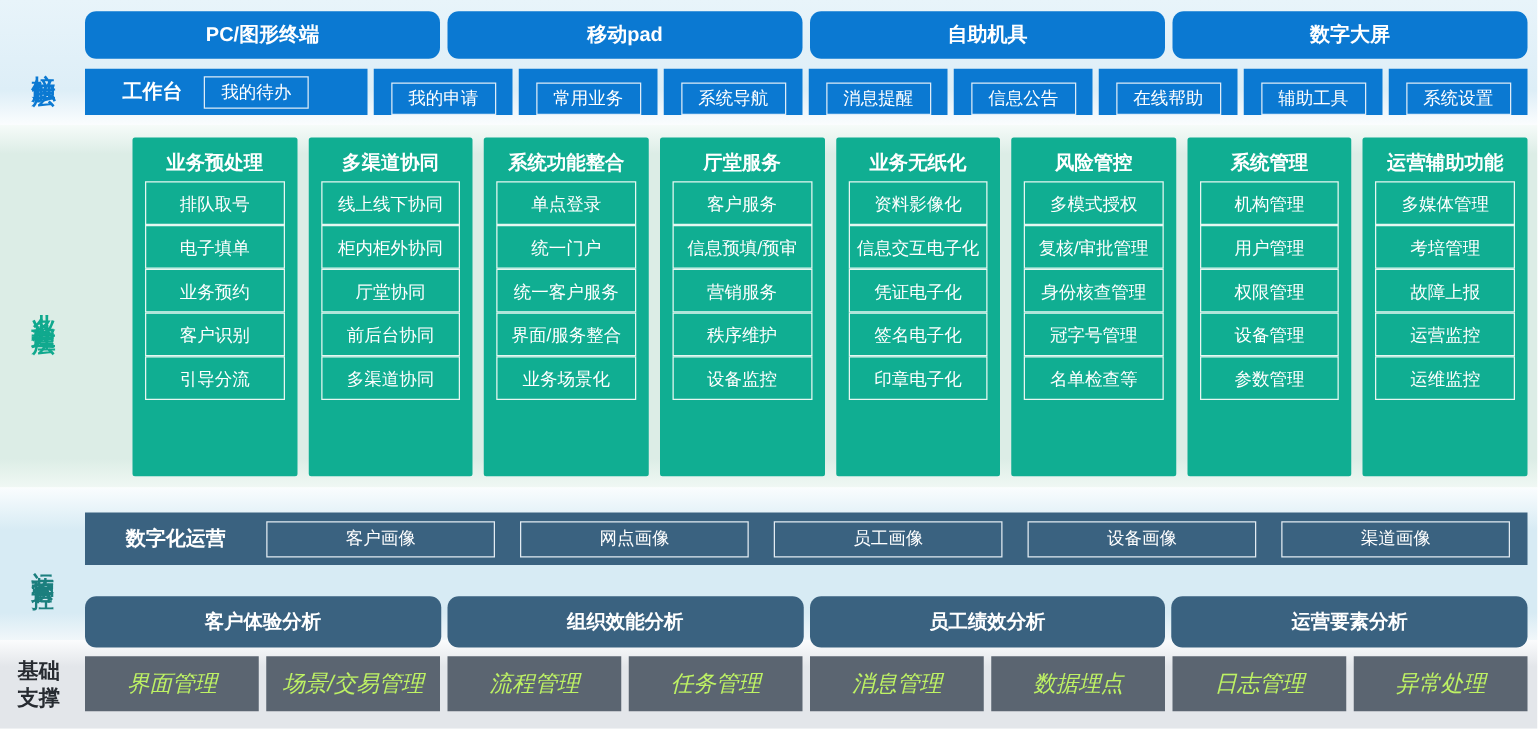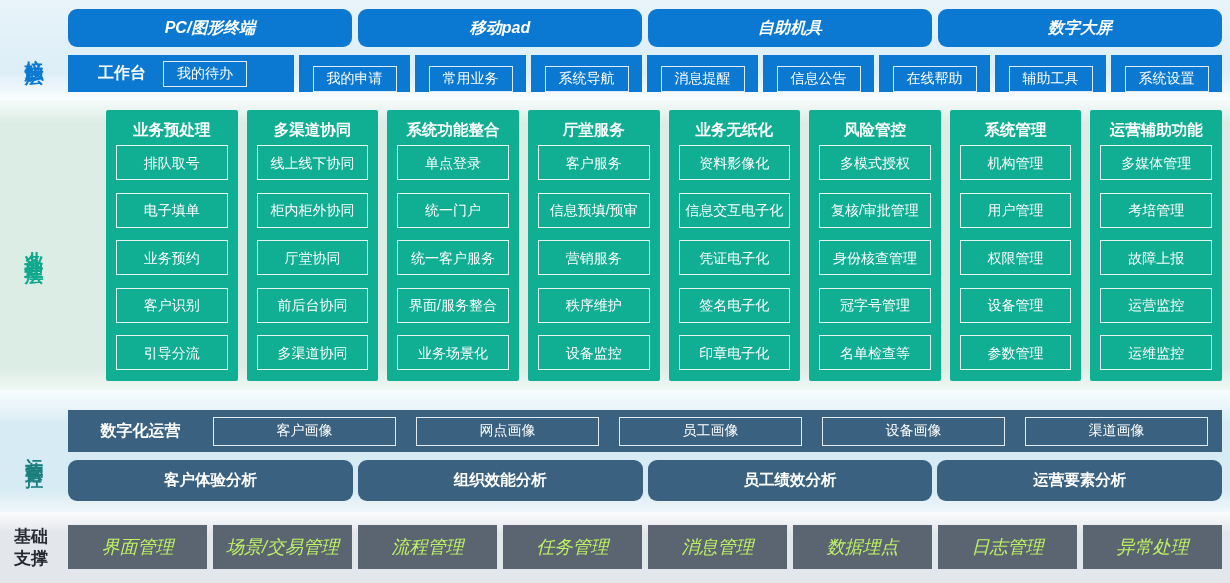--- a/index.html
+++ b/index.html
@@ -11,53 +11,53 @@
   .content { flex:1; padding-right:8px; min-width:0; }
 
   .vlabel { writing-mode:vertical-lr; text-orientation:upright; font-weight:bold;
             font-size:19px; line-height:1.25; letter-spacing:4px; }
 
   
   .band-contact { height:100px;
      background:linear-gradient(180deg,#e8f4fa 0%,#ddeef7 72%,#fbfdfe 100%); }
   .band-contact .vlabel { color:#0b79d2; }
   .band-contact .content { padding-top:9px; }
-  .channel-row { display:flex; gap:6px; height:38px; margin-bottom:8px;font-style:italic; }
+  .channel-row { display:flex; gap:6px; height:38px; margin-bottom:8px; }
   .channel-btn { flex:1; background:#0b79d2; border-radius:9px; color:#fff; font-weight:bold;
      font-size:16px; display:flex; align-items:center; justify-content:center; }
   .workbench-row { display:flex; gap:5px; height:37px; }
   .wb-tile { background:#0b79d2; display:flex; align-items:center; justify-content:center; }
   .wb-tile-first { flex:0 0 226px; justify-content:flex-start; }
   .wb-label { color:#fff; font-weight:bold; font-size:16px; margin:0 17px 0 30px; }
   .wb-btn { border:1px solid #ddecf8; color:#fff; font-size:14px; padding:3px 13px;
      white-space:nowrap; }
   .wb-tile:not(.wb-tile-first) { flex:1;align-items:flex-end; }
 
   
   .band-business { height:290px;
      background:linear-gradient(180deg,#f6fbf9 0%,#dcede6 8%,#dcede6 92%,#f0f8f4 100%);gap:38px; }
   .band-business .vlabel { color:#10a98e; }
   .band-business .content { padding-top:10px; }
   .col-row { display:flex; gap:9px; height:271px; }
   .biz-col { flex:1; background:#10ae92; border-radius:2px; padding:6px 10px 11px;
      display:flex; flex-direction:column; }
   .biz-col-title { color:#fff; font-weight:bold; font-size:15.5px; text-align:center;
      height:29px; display:flex; align-items:center; justify-content:center; flex:0 0 29px; }
-  .biz-items { flex:1; display:flex; flex-direction:column; justify-content:space-between; }
+  .biz-items { flex:1; display:flex; flex-direction:column; }
   .biz-item { height:35px; border:1px solid #e5f7f1; color:#fff; font-size:14px;
      line-height:16px; display:flex; align-items:center; justify-content:center;
      text-align:center; padding:1px 3px; }
 
   
   .band-ops { height:122px;
      background:linear-gradient(180deg,#fafdfe 0%,#d7ebf4 28%,#d7ebf4 82%,#f1f7fa 100%); }
   .band-ops .vlabel { color:#1b7f7e; font-size:18px; }
   .band-ops .content { padding-top:20px; }
   .digital-bar { height:42px; background:#3a6280; display:flex; align-items:center;
-     margin-bottom:8px; }
+     margin-bottom:25px; }
   .digital-label { color:#fff; font-weight:bold; font-size:16px; flex:0 0 145px;
      text-align:center; }
   .digital-btns { flex:1; display:flex; gap:20px; padding-right:14px; }
   .digital-btn { flex:1; height:29px; border:1px solid #e2ebf2; color:#fff; font-size:14px;
      display:flex; align-items:center; justify-content:center; }
   .analysis-row { display:flex; gap:5px; height:41px; }
   .analysis-btn { flex:1; background:#3a6280; border-radius:9px; color:#fff; font-weight:bold;
      font-size:15.5px; display:flex; align-items:center; justify-content:center; }
 
   

